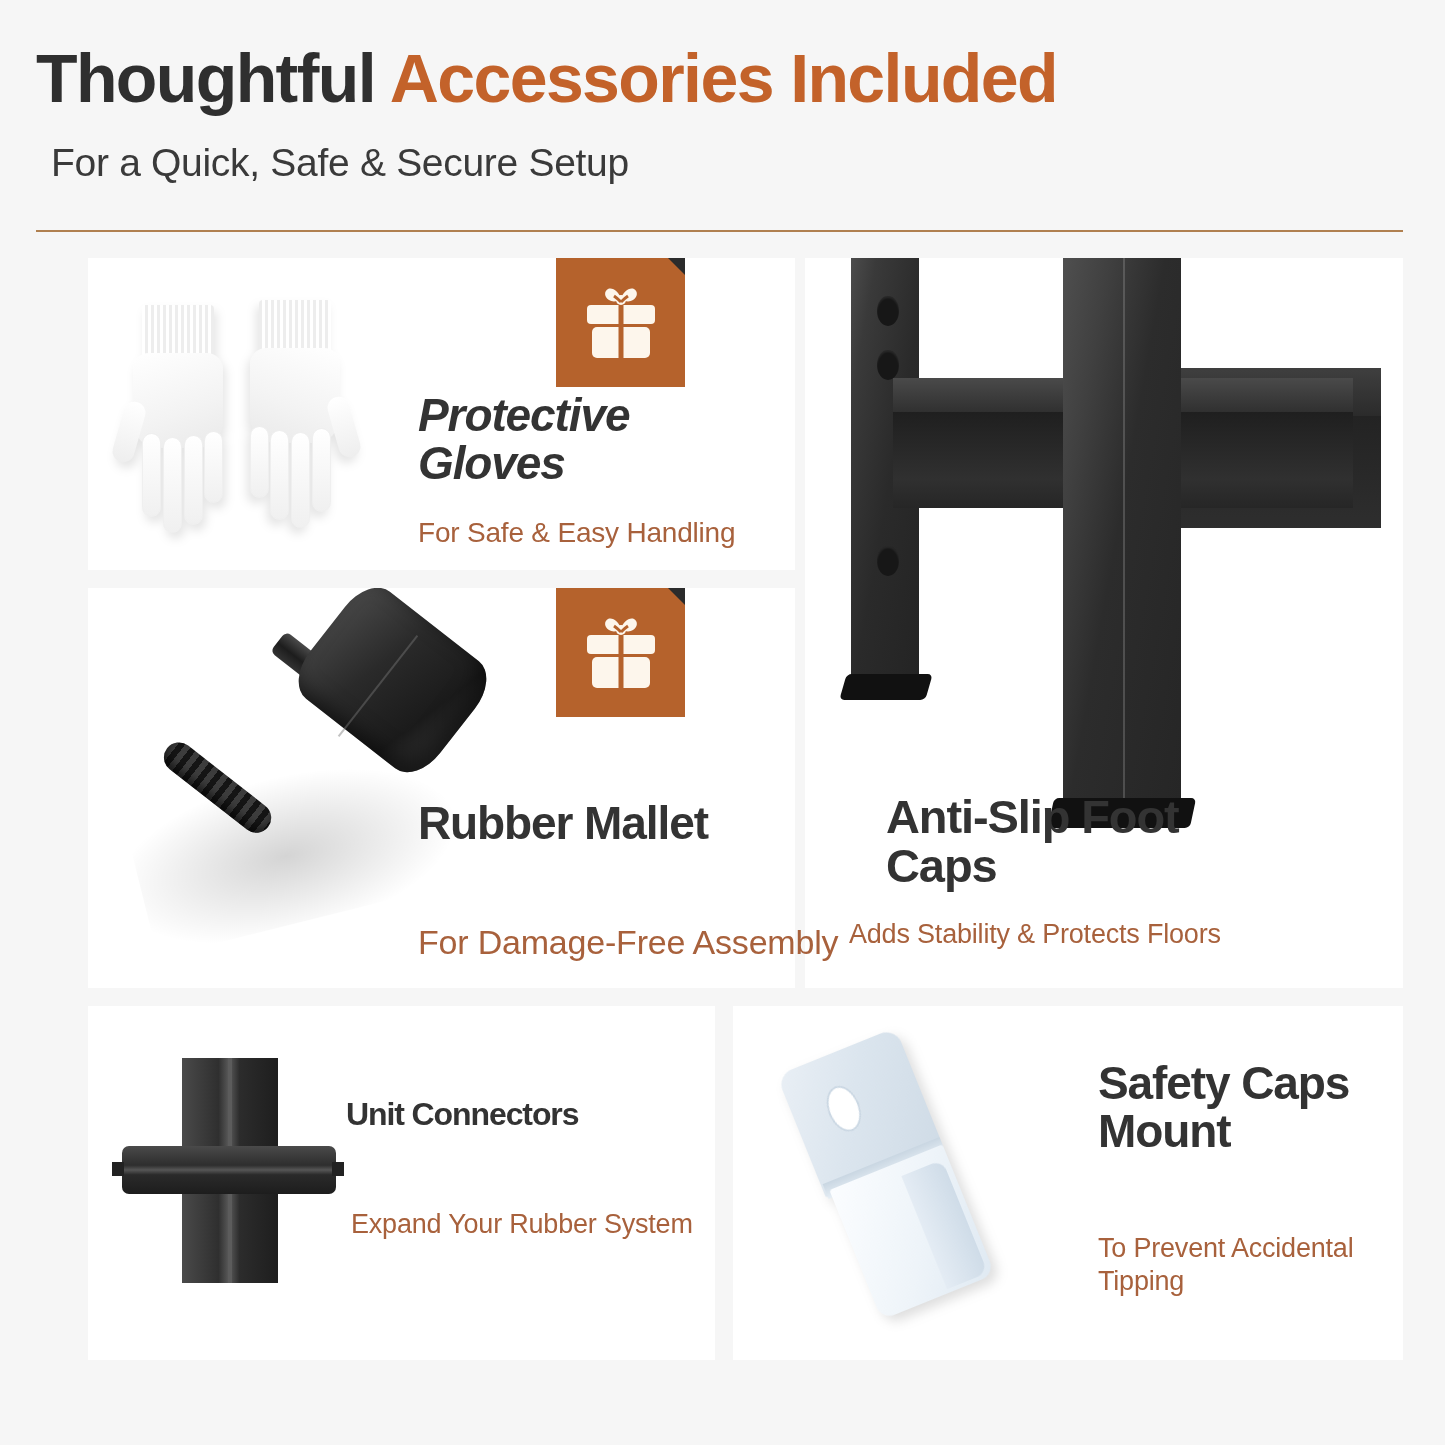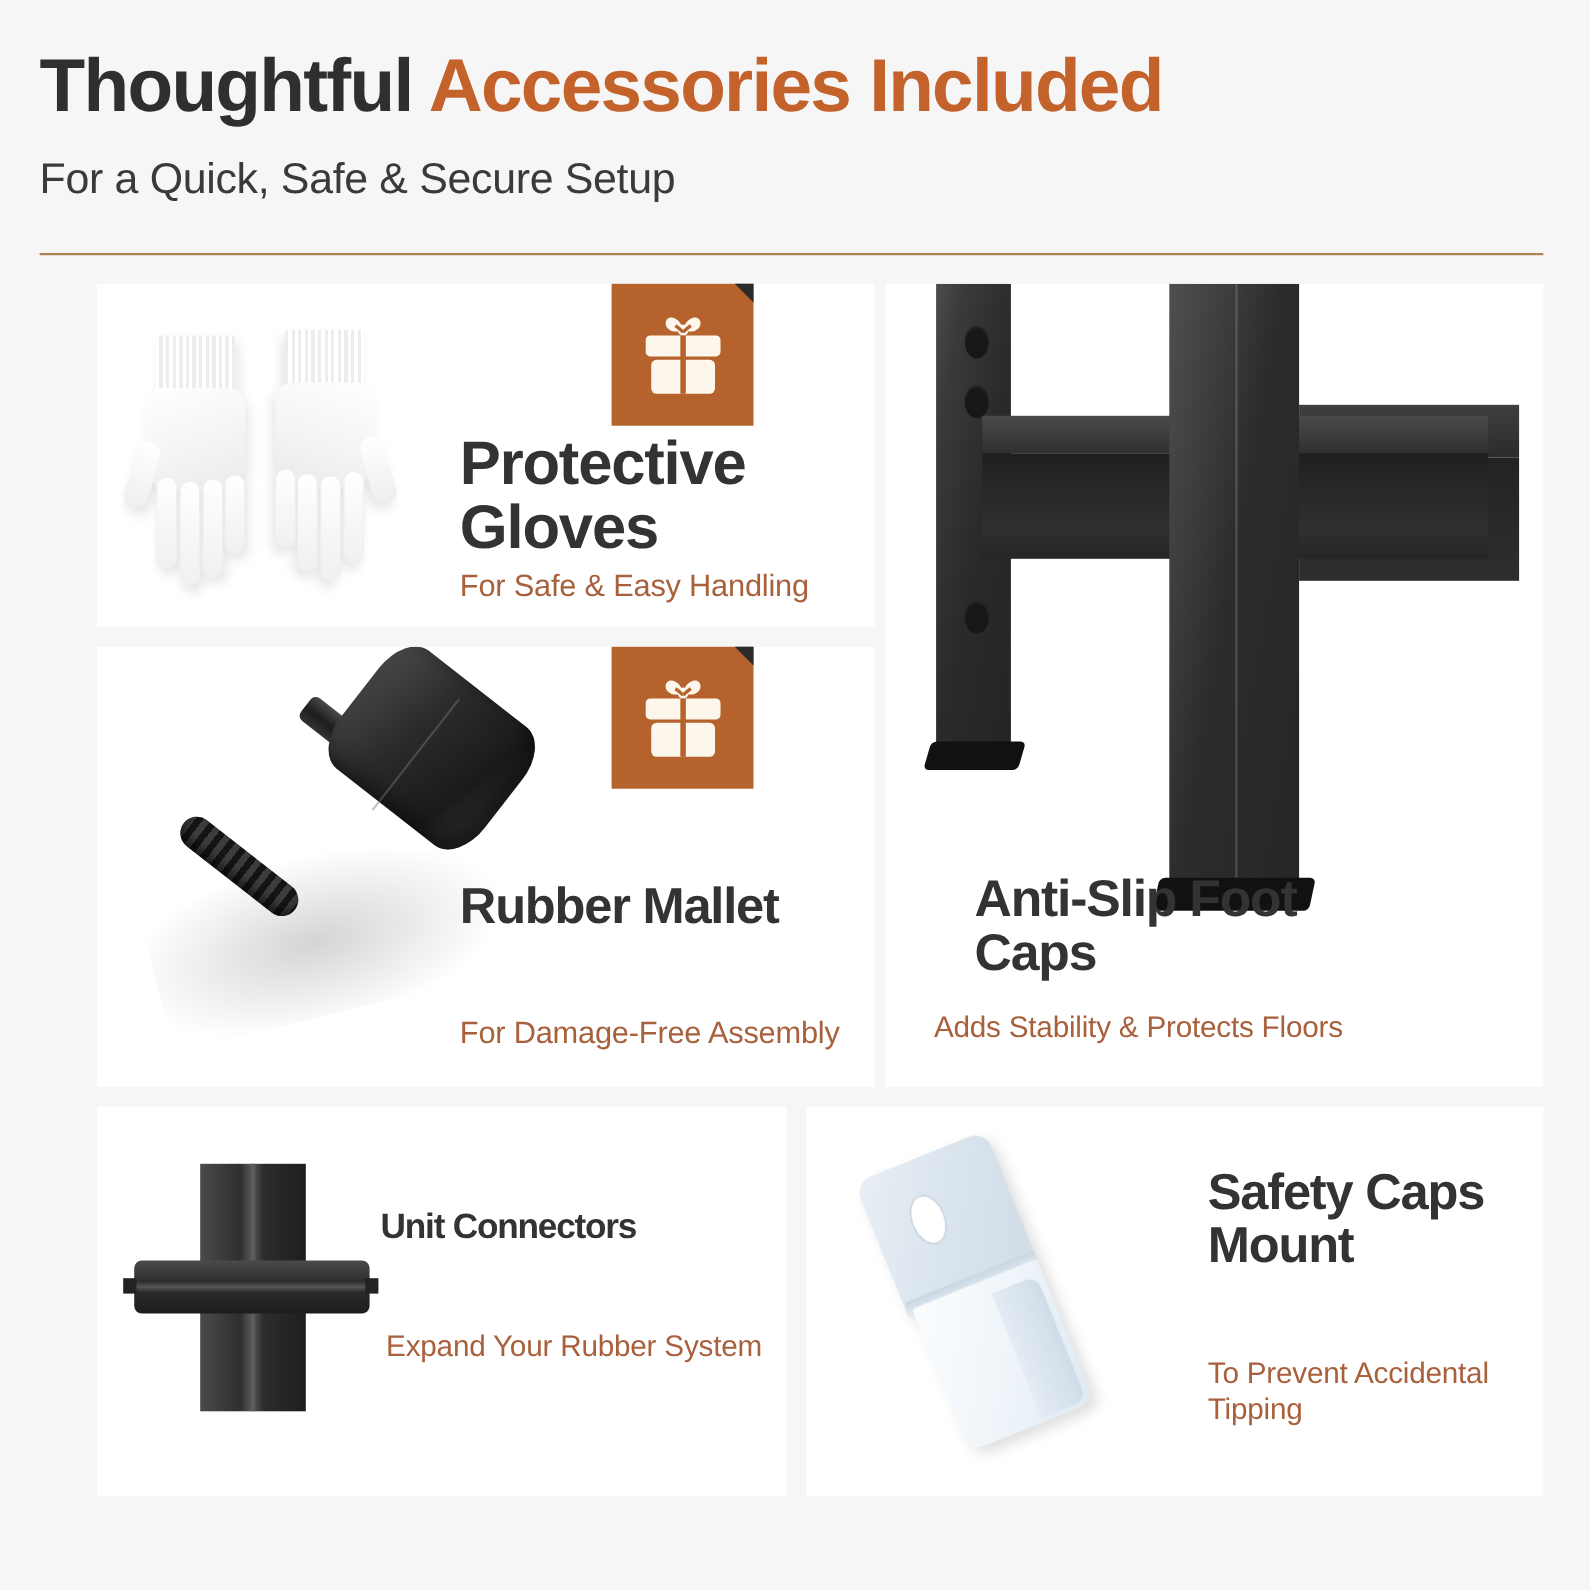--- a/index.html
+++ b/index.html
@@ -14,21 +14,21 @@
   
   .header { position:absolute; left:0; top:0; width:1445px; }
   .headline {
     position:absolute; left:36px; top:44px;
     font-size:68px; font-weight:bold; letter-spacing:-1.6px;
     white-space:nowrap; line-height:1;text-align:right;
   }
   .headline .h-dark { color:#2f2f2f; }
   .headline .h-accent { color:#c3622a; }
   .subhead {
-    position:absolute; left:36px; top:143px;
+    position:absolute; left:51px; top:143px;
     font-size:39px; color:#3a3a3a; letter-spacing:-0.3px;
     white-space:nowrap; line-height:1;
   }
   .rule {
     position:absolute; left:36px; top:230px;
     width:1367px; height:2px; background:#b08050;
   }
 
   
   .card { position:absolute; background:#ffffff; overflow:hidden; }
@@ -41,25 +41,25 @@
   
   .title {
     position:absolute; color:#333333; font-weight:bold;
     line-height:1.04; letter-spacing:-1.1px;
   }
   .caption {
     position:absolute; color:#a8613c; line-height:1.22;
     letter-spacing:-0.2px;
   }
 
-  #t-gloves  { left:418px; top:392px; font-size:56px; width:330px; }
+  #t-gloves  { left:418px; top:392px; font-size:46px; width:330px;font-style:italic; }
   #c-gloves  { left:418px; top:516px; font-size:28px; white-space:nowrap; }
 
   #t-mallet  { left:418px; top:800px; font-size:46px; width:320px; }
-  #c-mallet  { left:418px; top:922px; font-size:28px; white-space:nowrap; }
+  #c-mallet  { left:418px; top:922px; font-size:34px; white-space:nowrap; }
 
   #t-feet    { left:849px; top:793px; font-size:47px; width:360px;margin-left:37px; }
   #c-feet    { left:849px; top:918px; font-size:27px; white-space:nowrap; }
 
   #t-connect { left:346px; top:1098px; font-size:32px; width:360px; }
   #c-connect { left:351px; top:1208px; font-size:27px; white-space:nowrap; }
 
   #t-wall    { left:1098px; top:1060px; font-size:46px; width:290px; }
   #c-wall    { left:1098px; top:1232px; font-size:27px; width:260px; }
 

